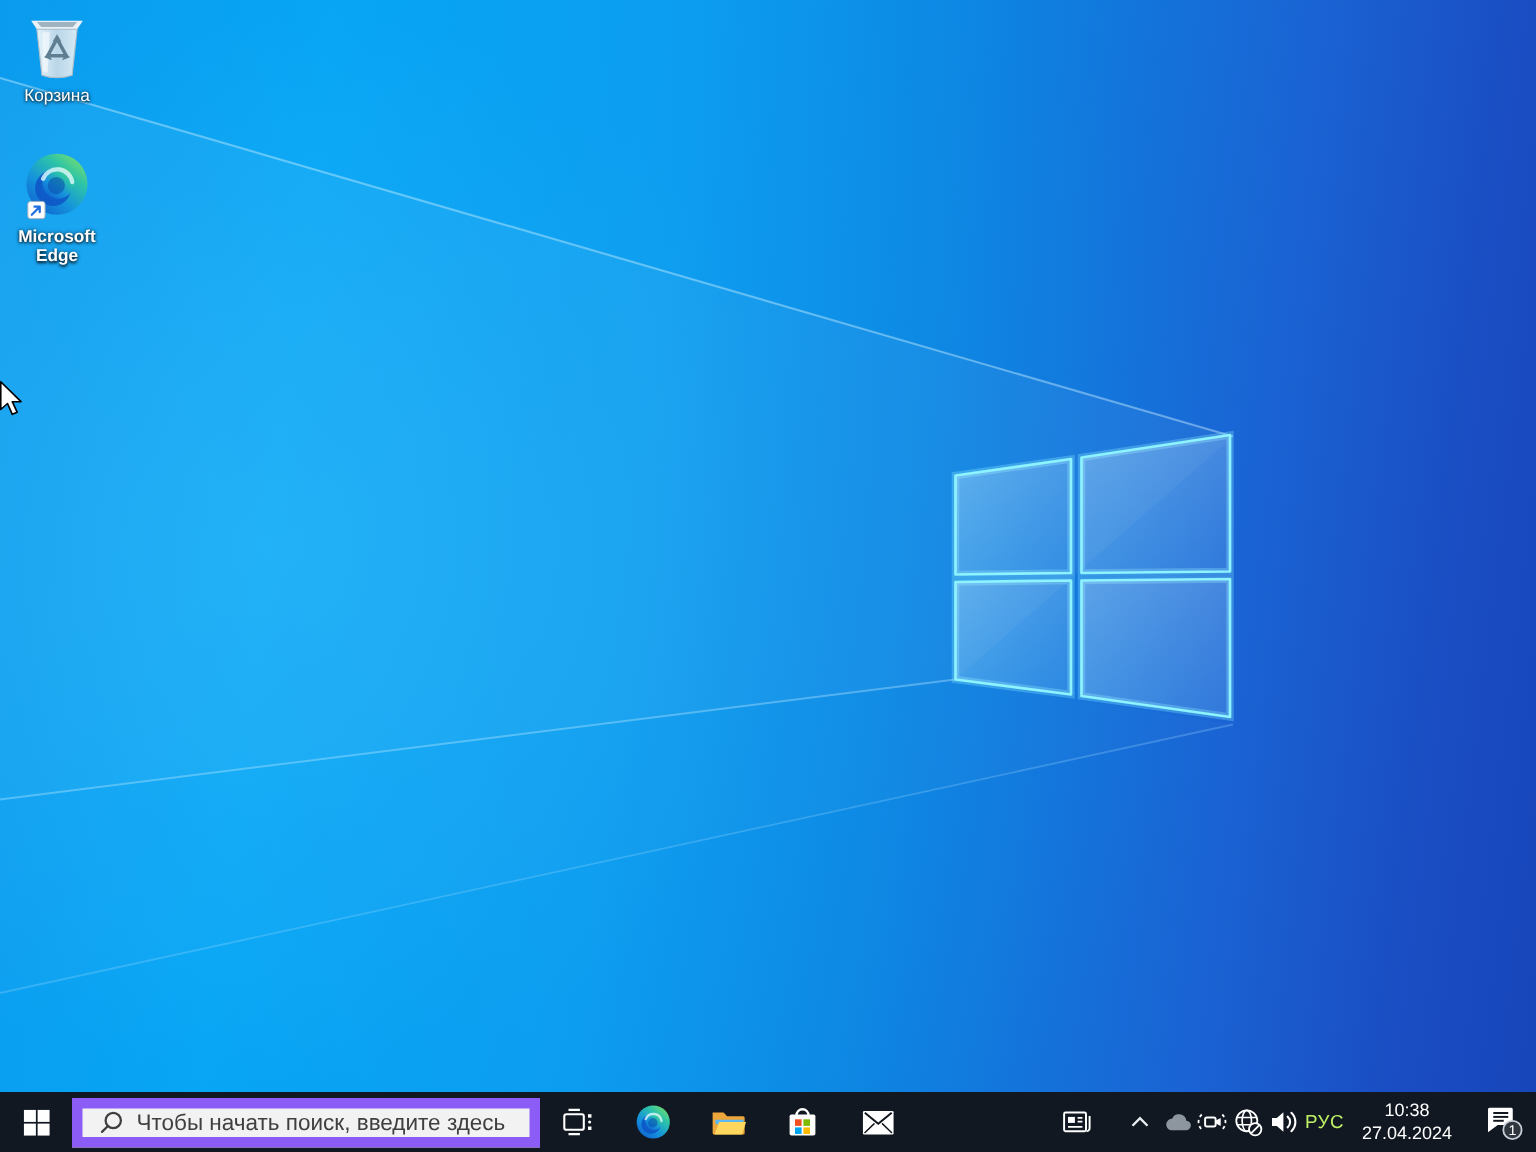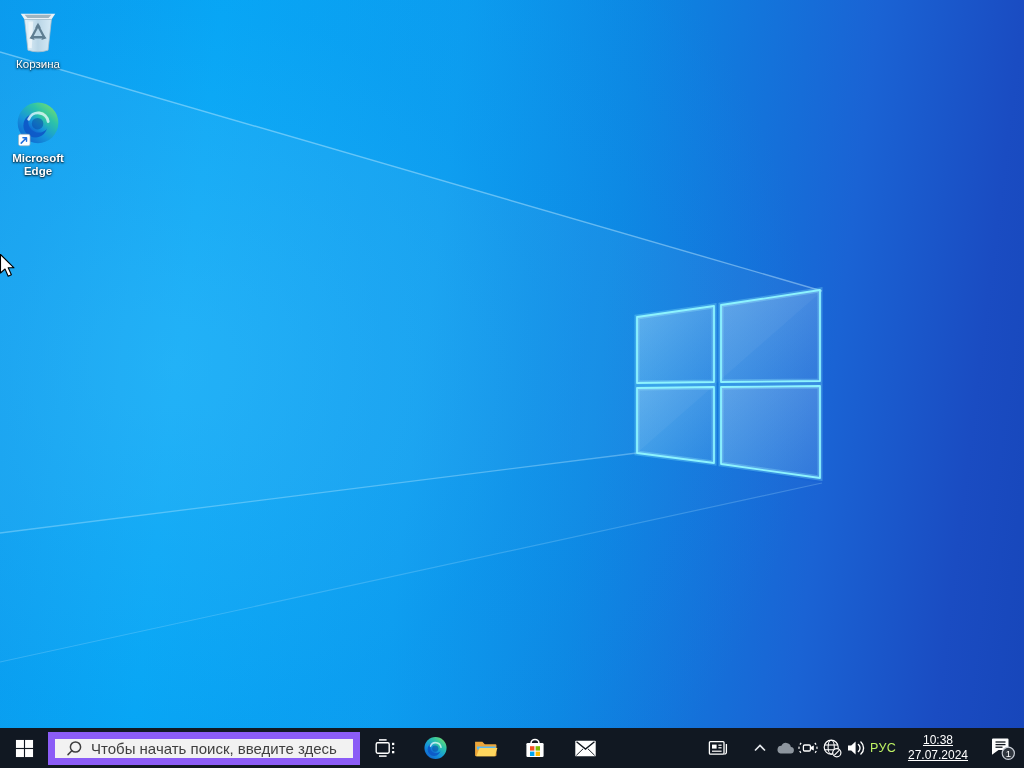--- a/index.html
+++ b/index.html
@@ -49,21 +49,21 @@
     flex:1;border:none;background:transparent;outline:none;
     font-family:"Liberation Sans","DejaVu Sans",sans-serif;
     font-size:15px;color:#3c3c3c;padding:0 6px 0 0;
   }
   .searchbox input::placeholder{color:#3f3f3f;opacity:1;}
   .appbtn{width:50px;}
   .tb-spacer{flex:1 1 auto;}
   .traybtn{width:24px;}
   .newsbtn{width:32px;margin-right:14px;}
   .langbtn{width:30px;color:#bef264;font-size:12.5px;letter-spacing:.3px;text-align:right;}
-  .clockbtn{width:80px;flex-direction:column;line-height:15px;color:#fff;font-size:12px;text-decoration:underline;}
+  .clockbtn{width:80px;flex-direction:column;line-height:15px;color:#fff;font-size:12px;}
   .notifbtn{width:46px;position:relative;}
 </style>
 </head>
 <body>
 
 <div class="screen">
 
   <div class="wallpaper"></div>
 
   <svg class="wallpaper-art" viewBox="0 0 1024 728">
@@ -263,21 +263,21 @@
         <path d="M15.9,4.9 a8.3,8.3 0 0 1 0,12.2" fill="none" stroke="#fff" stroke-width="1.4" stroke-linecap="round"></path>
       </svg>
     </button>
 
     <button class="tb-btn langbtn">
       <span>РУС</span>
     </button>
 
     <button class="tb-btn clockbtn">
       <span>10:38</span>
-      <span>27.07.2024</span>
+      <span>27.04.2024</span>
     </button>
 
     <button class="tb-btn notifbtn">
       <svg width="30" height="28" viewBox="0 0 30 28">
         <path d="M7,4.5 H21.5 a1,1 0 0 1 1,1 V15 a1,1 0 0 1 -1,1 H12.5 L6,20.8 V5.5 a1,1 0 0 1 1,-1 Z" fill="#fff"></path>
         <line x1="9.5" y1="8" x2="19.5" y2="8" stroke="#10161e" stroke-width="1.3"></line>
         <line x1="9.5" y1="10.6" x2="19.5" y2="10.6" stroke="#10161e" stroke-width="1.3"></line>
         <line x1="9.5" y1="13.2" x2="16.5" y2="13.2" stroke="#10161e" stroke-width="1.3"></line>
         <circle cx="22.3" cy="19.3" r="6.1" fill="#30363e" stroke="#c9ced6" stroke-width="1.2"></circle>
         <text x="22.3" y="22.6" font-size="9.5" font-family="Liberation Sans, DejaVu Sans, sans-serif" fill="#fff" text-anchor="middle">1</text>

